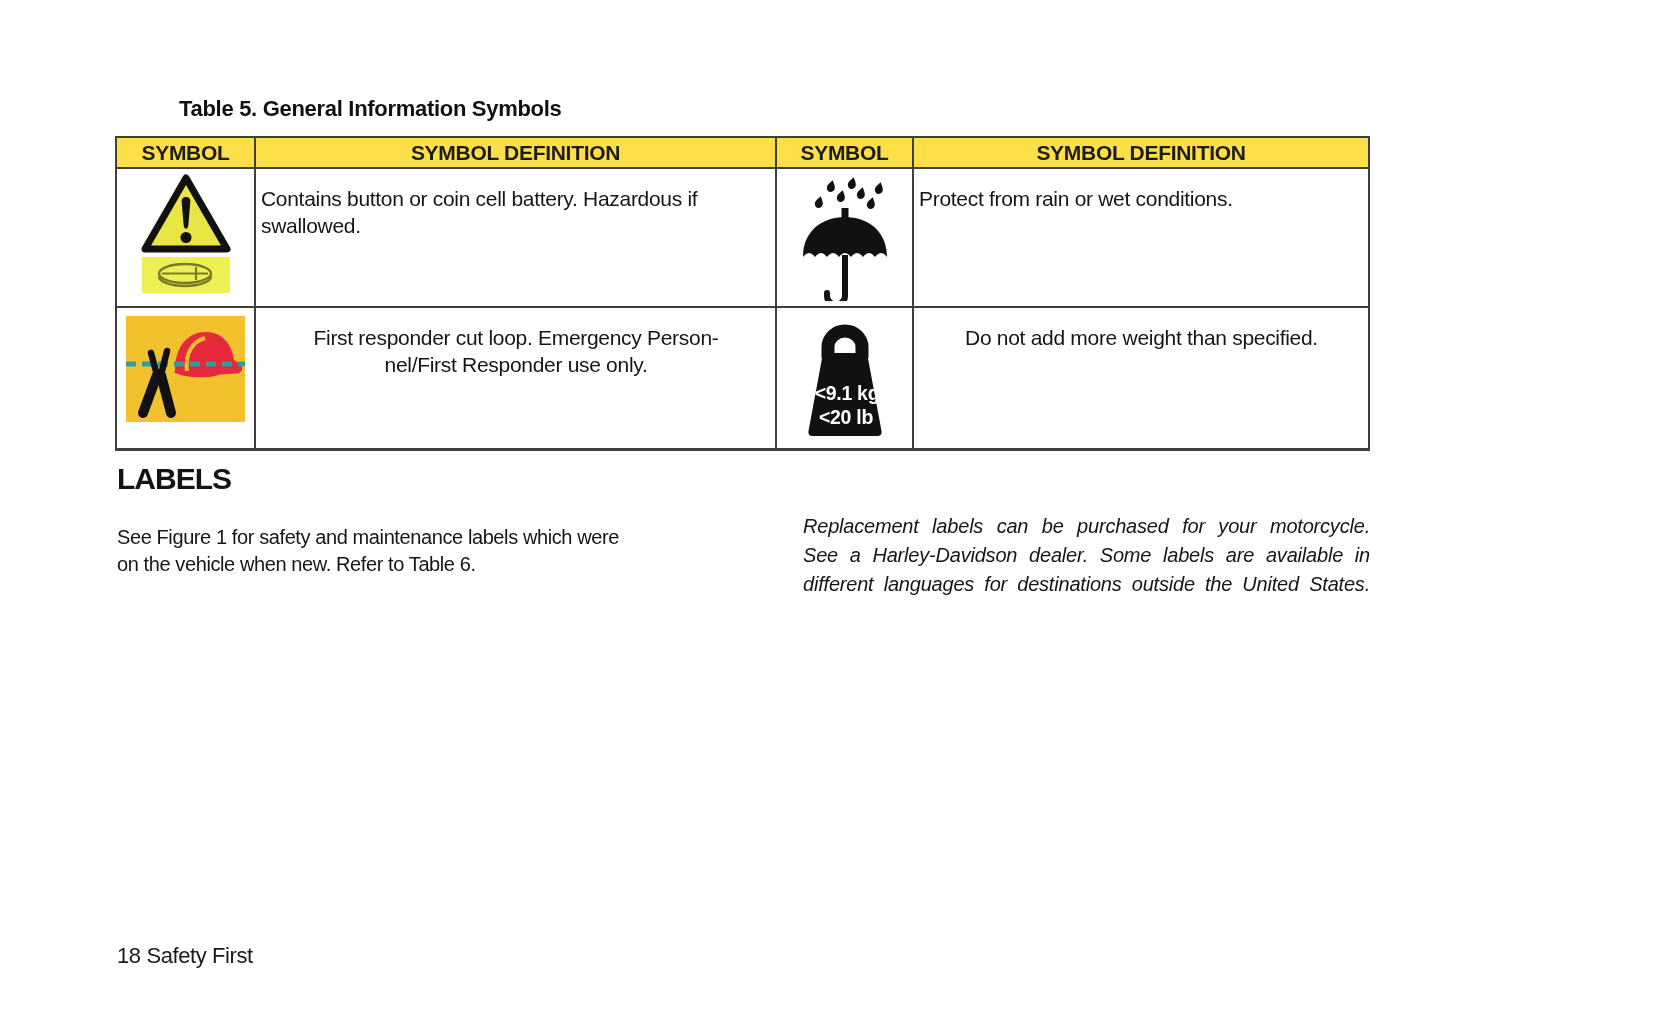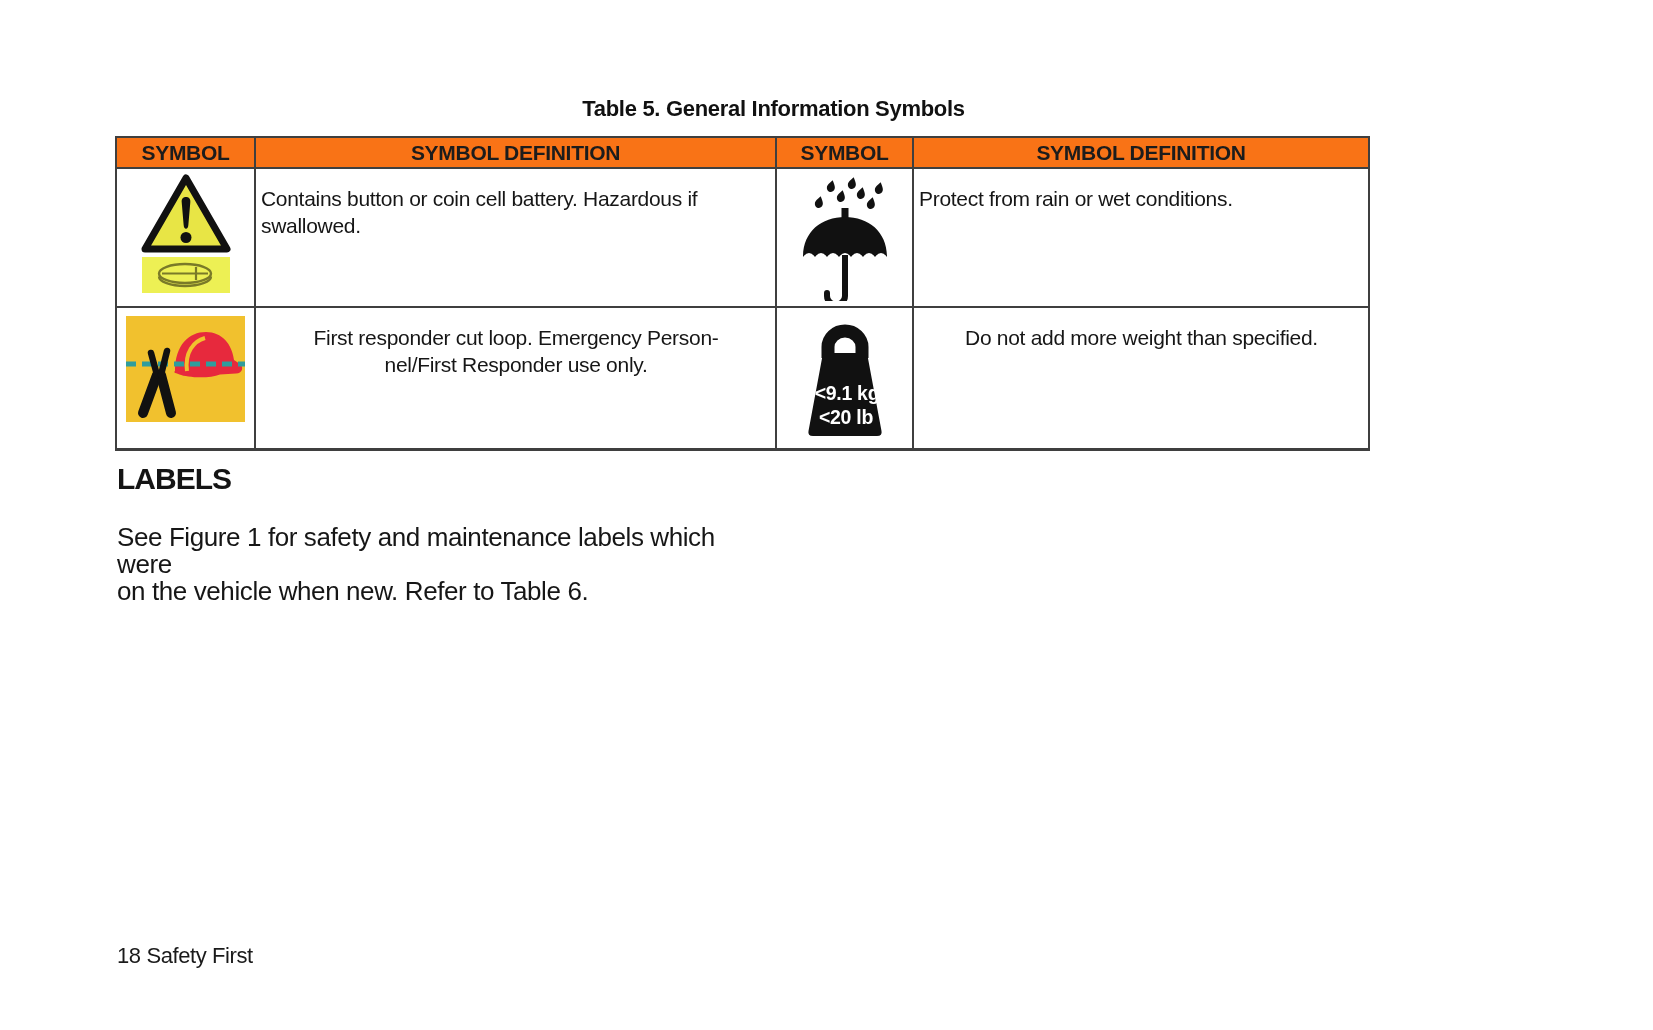--- a/index.html
+++ b/index.html
@@ -9,40 +9,40 @@
     position: relative;
     overflow: hidden;
     font-family: "Liberation Sans", sans-serif;
     color: #161616;
   }
   .page { position: absolute; inset: 0; }
 
   
   .table-title {
     position: absolute; left: 115px; top: 96px; width: 1253px;
-    text-align: center; padding-left: 64px;
+    text-align: left; padding-left: 64px;
     font-size: 22px; font-weight: bold; letter-spacing: -0.3px;
     color: #111;
   }
 
   
   table.sym-table {
     position: absolute; left: 115px; top: 136px;
     width: 1253px; table-layout: fixed;
     border-collapse: collapse;
     border: 2px solid #3f3f3f;
     border-bottom-width: 3px;
   }
   .sym-table th, .sym-table td {
     border: 2px solid #3f3f3f;
     font-size: 21px; letter-spacing: -0.3px;
     vertical-align: top;
   }
   .sym-table th {
-    background: #f97316;
+    background: #fde047;
     height: 29px; line-height: 29px;
     font-weight: bold; text-align: center;
     color: #1c1c1c;
   }
   .sym-table tr.r1 td { height: 139px; }
   .sym-table tr.r2 td { height: 142px; text-align: center; }
   td.def-cell {
     padding: 16px 4px 0 5px;
     line-height: 27px;
     white-space: pre-line;
@@ -55,21 +55,21 @@
   .m-weight   { margin-top: 10px; }
 
   
   .labels-heading {
     position: absolute; left: 117px; top: 462px;
     font-size: 30px; font-weight: bold; letter-spacing: -1px;
     color: #141414;
   }
   .labels-body {
     position: absolute; left: 117px; top: 524px; width: 645px;
-    font-size: 26px; letter-spacing: -0.4px; line-height: 27px;
+    font-size: 20px; letter-spacing: -0.4px; line-height: 27px;
     white-space: pre-line;
   }
 
   
   .note-heading {
     position: absolute; left: 803px; top: 481px; width: 567px;
     text-align: center; font-style: italic;
     font-size: 22px; letter-spacing: -0.2px;
     color: #141414;
   }
@@ -179,16 +179,21 @@
       </td>
       <td class="def-cell">Do not add more weight than specified.</td>
     </tr>
   </tbody>
     </table>
 
   <div class="labels-heading">LABELS</div>
   <div class="labels-body">See Figure 1 for safety and maintenance labels which were
 on the vehicle when new. Refer to Table 6.</div>
 
+  <div class="note-body">
+    <div class="note-line">Replacement labels can be purchased for your motorcycle.</div>
+    <div class="note-line">See a Harley-Davidson dealer. Some labels are available in</div>
+    <div class="note-line">different languages for destinations outside the United States.</div>
+  </div>
 
   <div class="page-footer">18 Safety First</div>
 
 </div>
 
 </body></html>

